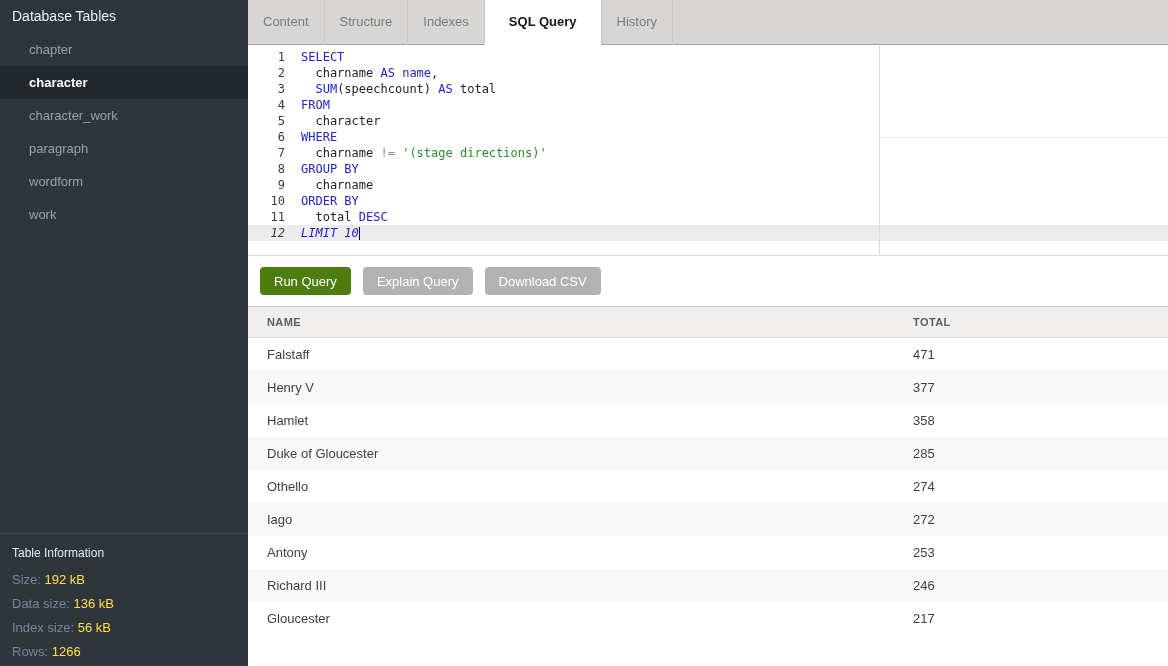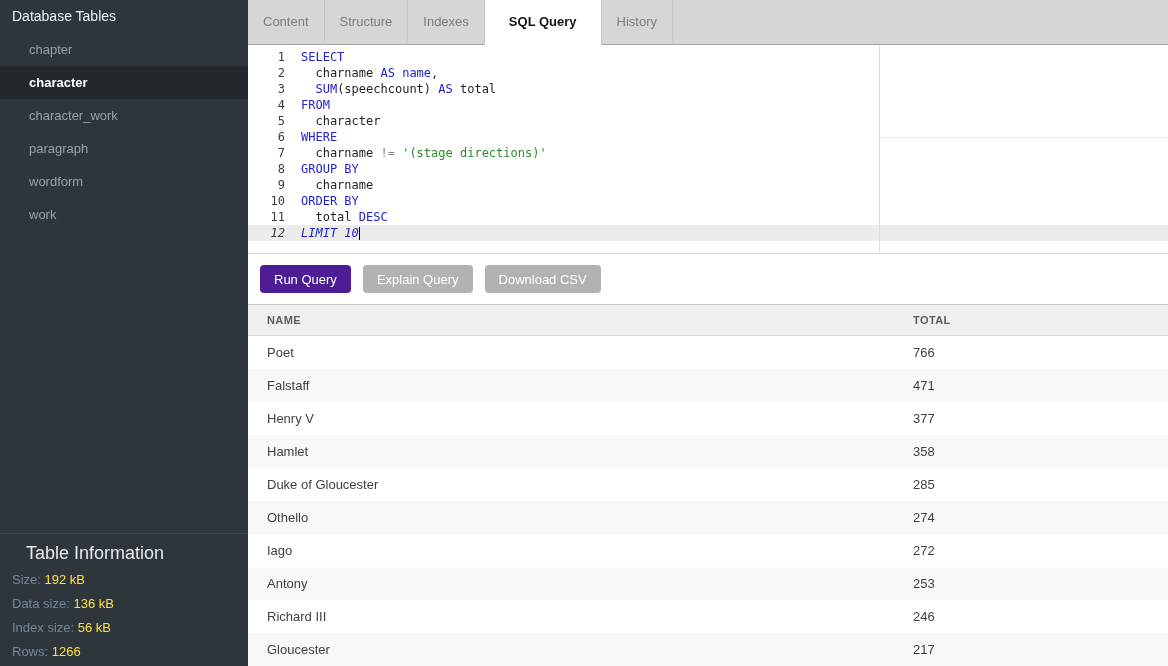--- a/index.html
+++ b/index.html
@@ -33,22 +33,22 @@
   .sidebar-item.selected {
     background: #23282d;
     color: #ffffff; font-weight: bold;
   }
   .table-info {
     position: absolute; left: 0; right: 0; bottom: 0;
     border-top: 1px solid #3e454c;
     padding: 8px 12px 2px 12px;
   }
   .table-info-header {
-    color: #e6e9eb; font-size: 18px;
-    line-height: 22px; margin-bottom: 4px; margin-left: 14px;
+    color: #e6e9eb; font-size: 12px;
+    line-height: 22px; margin-bottom: 4px;
   }
   .info-row { font-size: 13px; line-height: 24px; }
   .info-label { color: #76879a; }
   .info-value { color: #fde047; }
 
   
   .main { flex: 1 1 auto; display: flex; flex-direction: column; background: #fff; }
 
   
   .tabbar {
@@ -116,21 +116,21 @@
 
   
   .actions { margin: 11px 0 0 12px; display: flex; gap: 12px; }
   .btn {
     height: 28px; padding: 0 14px;
     border: none; border-radius: 4px;
     font-family: "Liberation Sans", sans-serif;
     font-size: 13px; color: #ffffff;
     cursor: pointer;
   }
-  .btn.primary   { background: #4c1d95; }
+  .btn.primary   { background: #4d7c0f; }
   .btn.secondary { background: #b2b2b2; }
 
   
   .results { margin-top: 11px; }
   .results-header {
     display: flex;
     height: 32px; align-items: center;
     background: #f0efee;
     border-top: 1px solid #c9c9c9;
     border-bottom: 1px solid #dadada;
@@ -268,24 +268,20 @@
     <button class="btn secondary">Explain Query</button>
     <button class="btn secondary">Download CSV</button>
   </div>
 
   <div class="results">
     <div class="results-header">
       <div class="cell-name">NAME</div>
       <div class="cell-total">TOTAL</div>
     </div>
     <div class="results-rows">
-      <div class="results-row">
-          <div class="cell-name">Poet</div>
-          <div class="cell-total">766</div>
-        </div>
         <div class="results-row">
           <div class="cell-name">Falstaff</div>
           <div class="cell-total">471</div>
         </div>
         <div class="results-row">
           <div class="cell-name">Henry V</div>
           <div class="cell-total">377</div>
         </div>
         <div class="results-row">
           <div class="cell-name">Hamlet</div>

